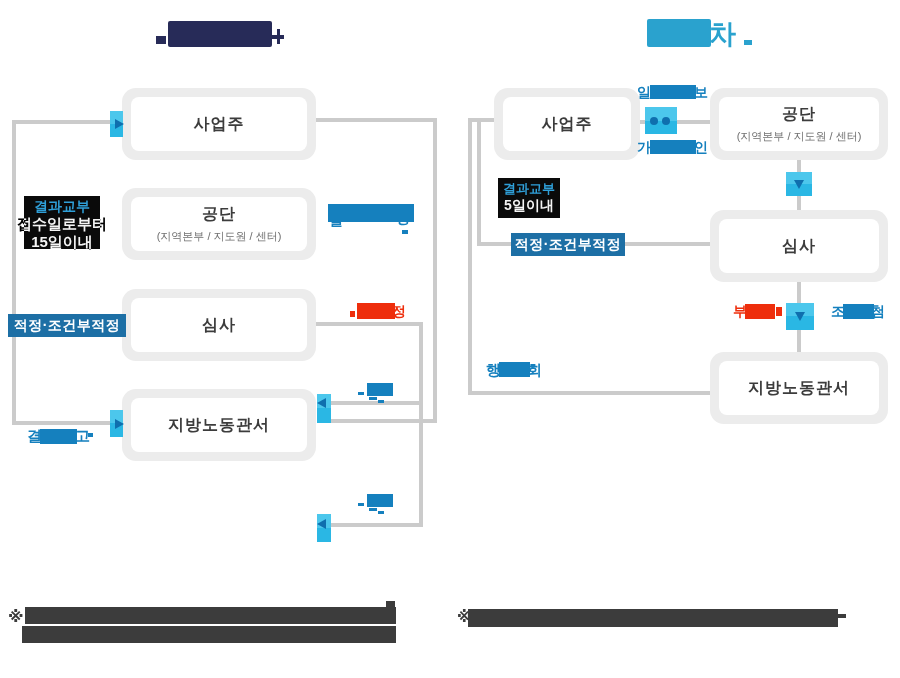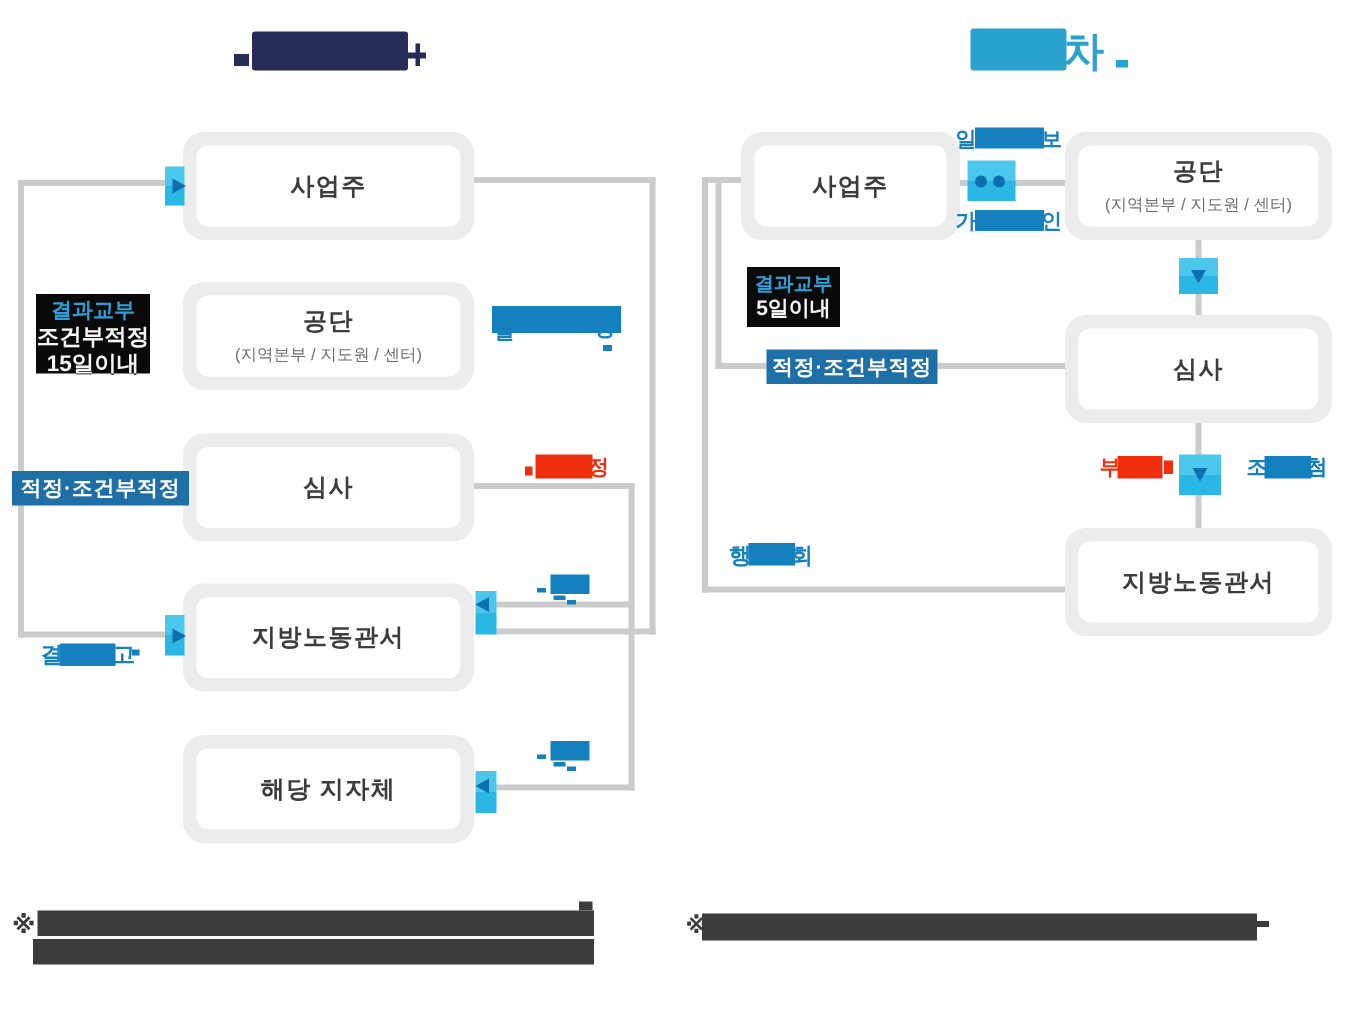--- a/index.html
+++ b/index.html
@@ -72,42 +72,37 @@
   <div class="abs card" style="left:122px;top:289px;width:194px;height:72px;">
     <div class="card-inner">
       <div class="box-label">심사</div>
     </div>
   </div>
   <div class="abs card" style="left:122px;top:389px;width:194px;height:72px;">
     <div class="card-inner">
       <div class="box-label">지방노동관서</div>
     </div>
   </div>
-  <div class="abs card" style="left:122px;top:490px;width:194px;height:72px;">
-    <div class="card-inner">
-      <div class="box-label">해당 지자체</div>
-    </div>
-  </div>
 
   <div class="abs cyan-block" style="left:110px;top:111px;width:13px;height:26px;">
     <div class="abs tri-right" style="left:5px;top:8px;"></div>
   </div>
   <div class="abs cyan-block" style="left:110px;top:410px;width:13px;height:27px;">
     <div class="abs tri-right" style="left:5px;top:9px;"></div>
   </div>
   <div class="abs cyan-block" style="left:317px;top:394px;width:14px;height:29px;">
     <div class="abs tri-left" style="left:0px;top:4px;"></div>
   </div>
   <div class="abs cyan-block" style="left:317px;top:514px;width:14px;height:28px;">
     <div class="abs tri-left" style="left:0px;top:5px;"></div>
   </div>
 
   <div class="abs blk-black" style="left:24px;top:196px;width:76px;height:53px;"></div>
   <div class="abs cyan-text" style="left:22px;top:198px;width:80px;font-size:14px;">결과교부</div>
-  <div class="abs blend" style="left:16px;top:215px;width:92px;font-size:15px;">조건부적정</div>
+  <div class="abs blend" style="left:16px;top:215px;width:92px;font-size:15px;">접수일로부터</div>
   <div class="abs blend" style="left:16px;top:233px;width:92px;font-size:15px;">15일이내</div>
 
   <div class="abs blk-steel" style="left:8px;top:314px;width:118px;height:23px;line-height:23px;">적정·조건부적정</div>
 
   <span class="abs frag-blue" style="left:329px;top:212px;font-size:14px;">일</span>
   <span class="abs frag-blue" style="left:396px;top:210px;font-size:14px;">정</span>
   <div class="abs blk-blue" style="left:328px;top:204px;width:86px;height:18px;"></div>
   <div class="abs blk-blue" style="left:402px;top:230px;width:6px;height:4px;"></div>
 
   <span class="abs frag-red" style="left:392px;top:303px;font-size:14px;">정</span>

